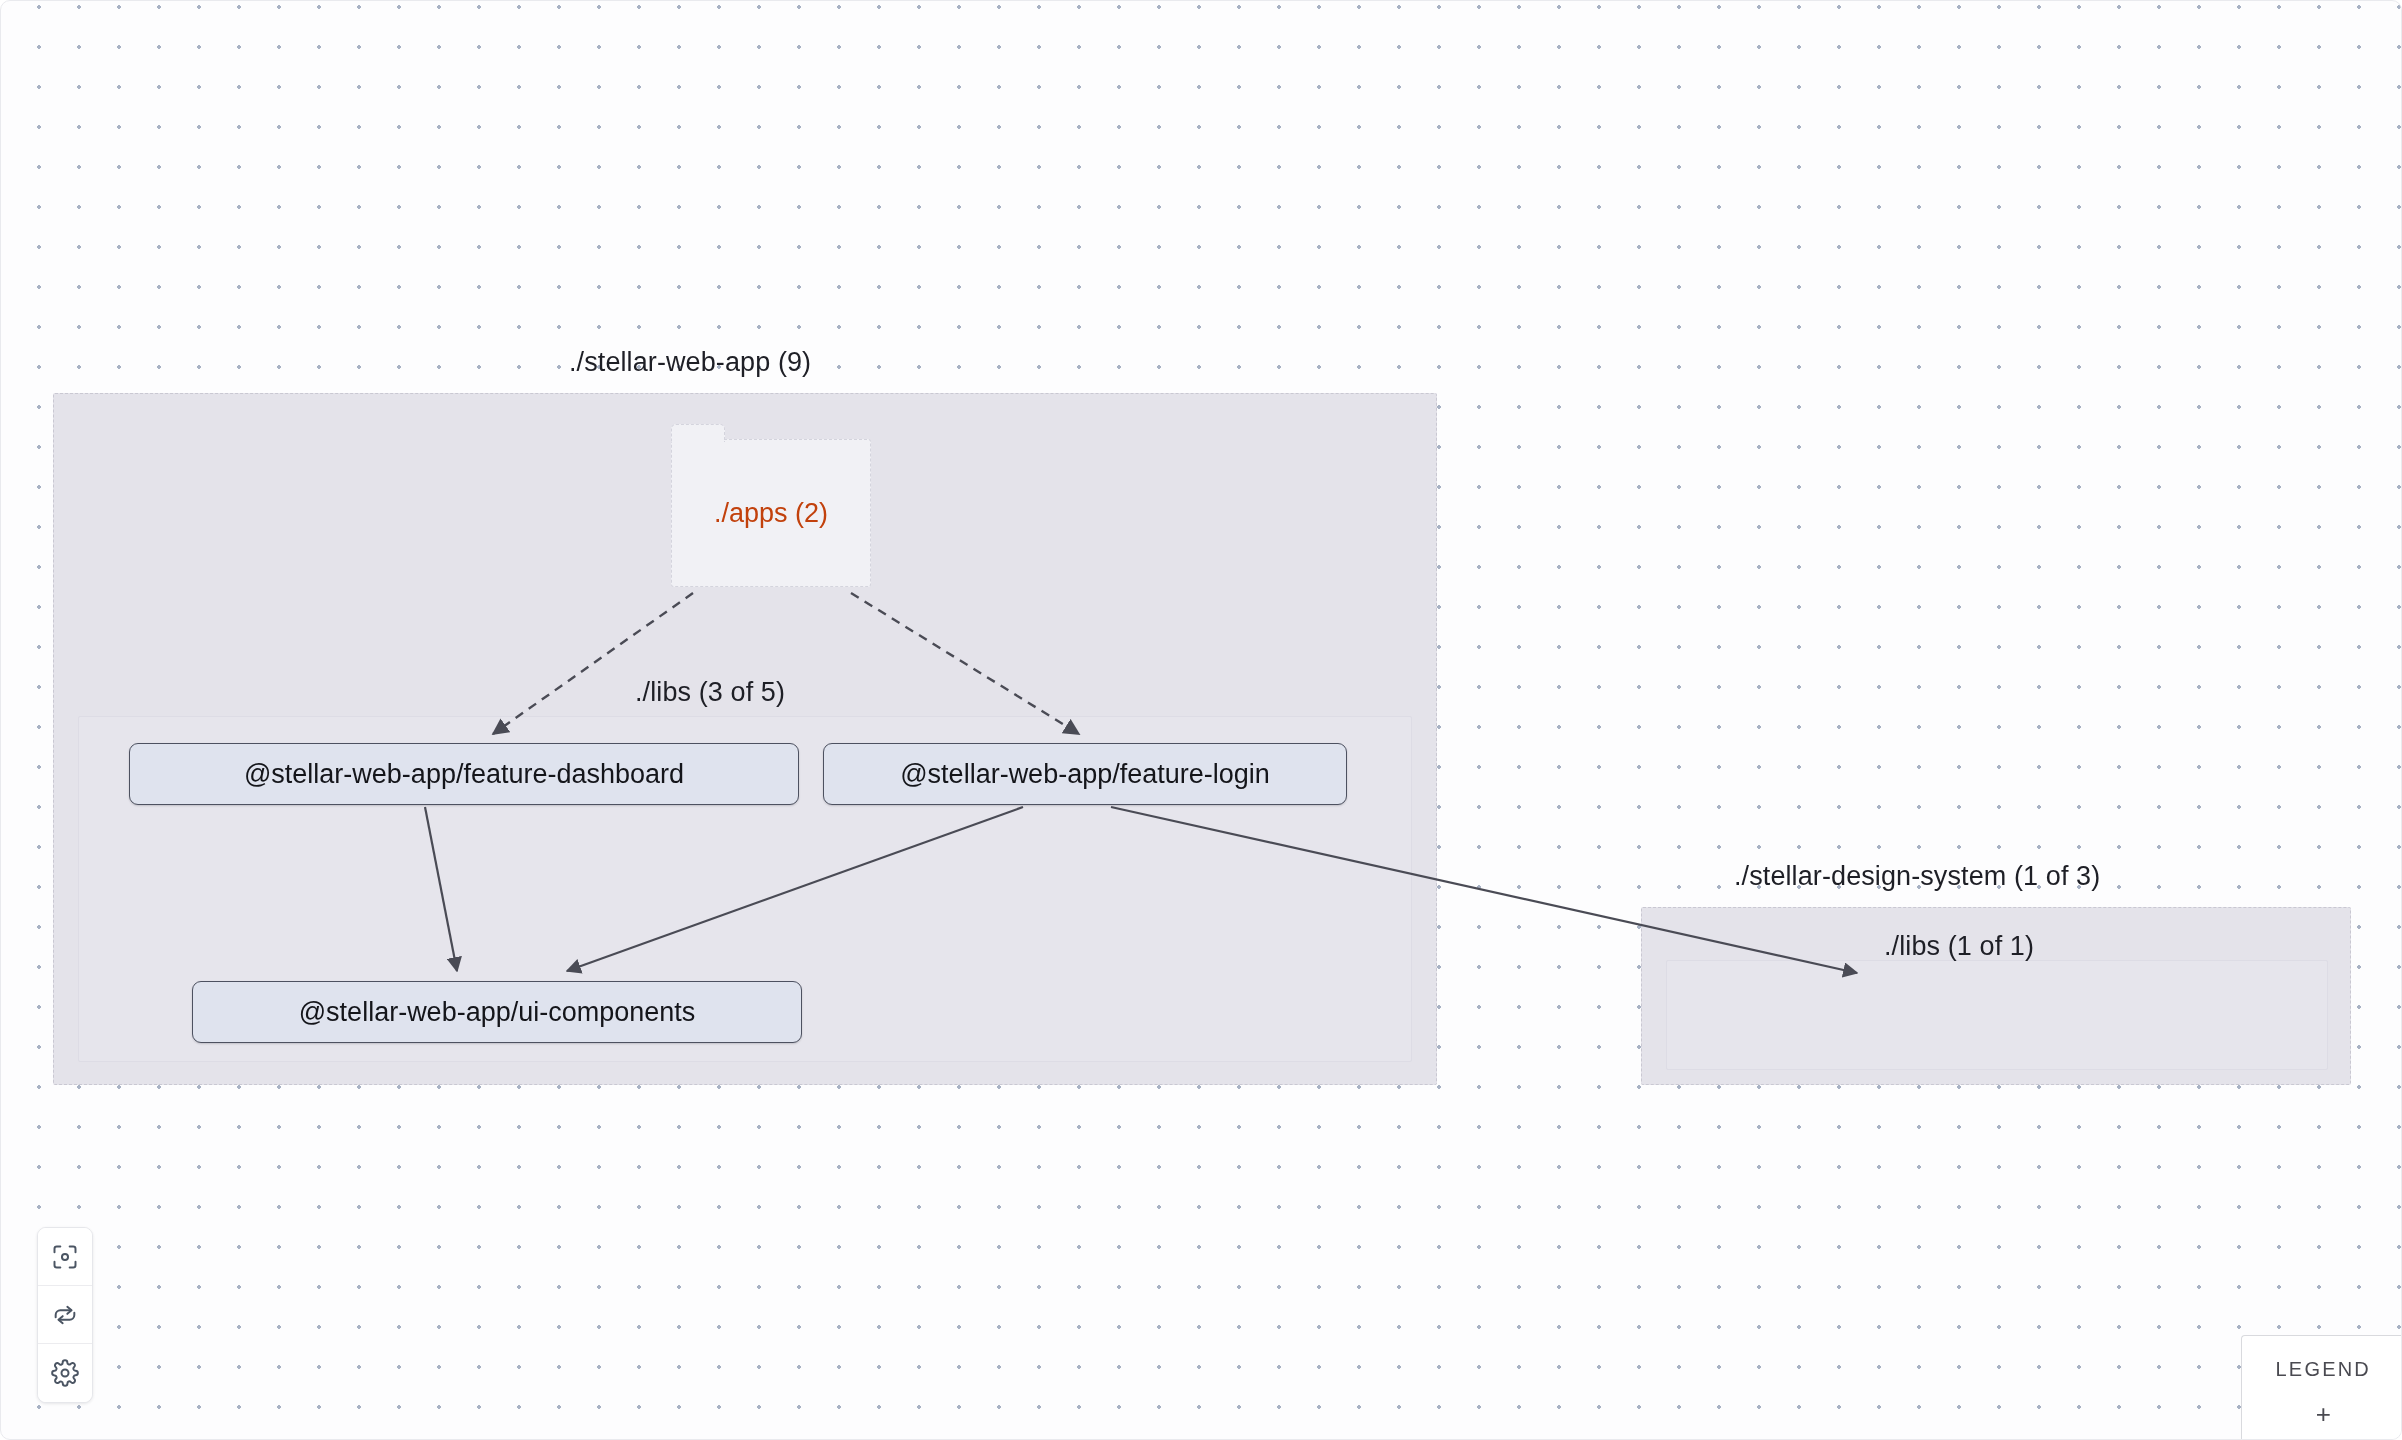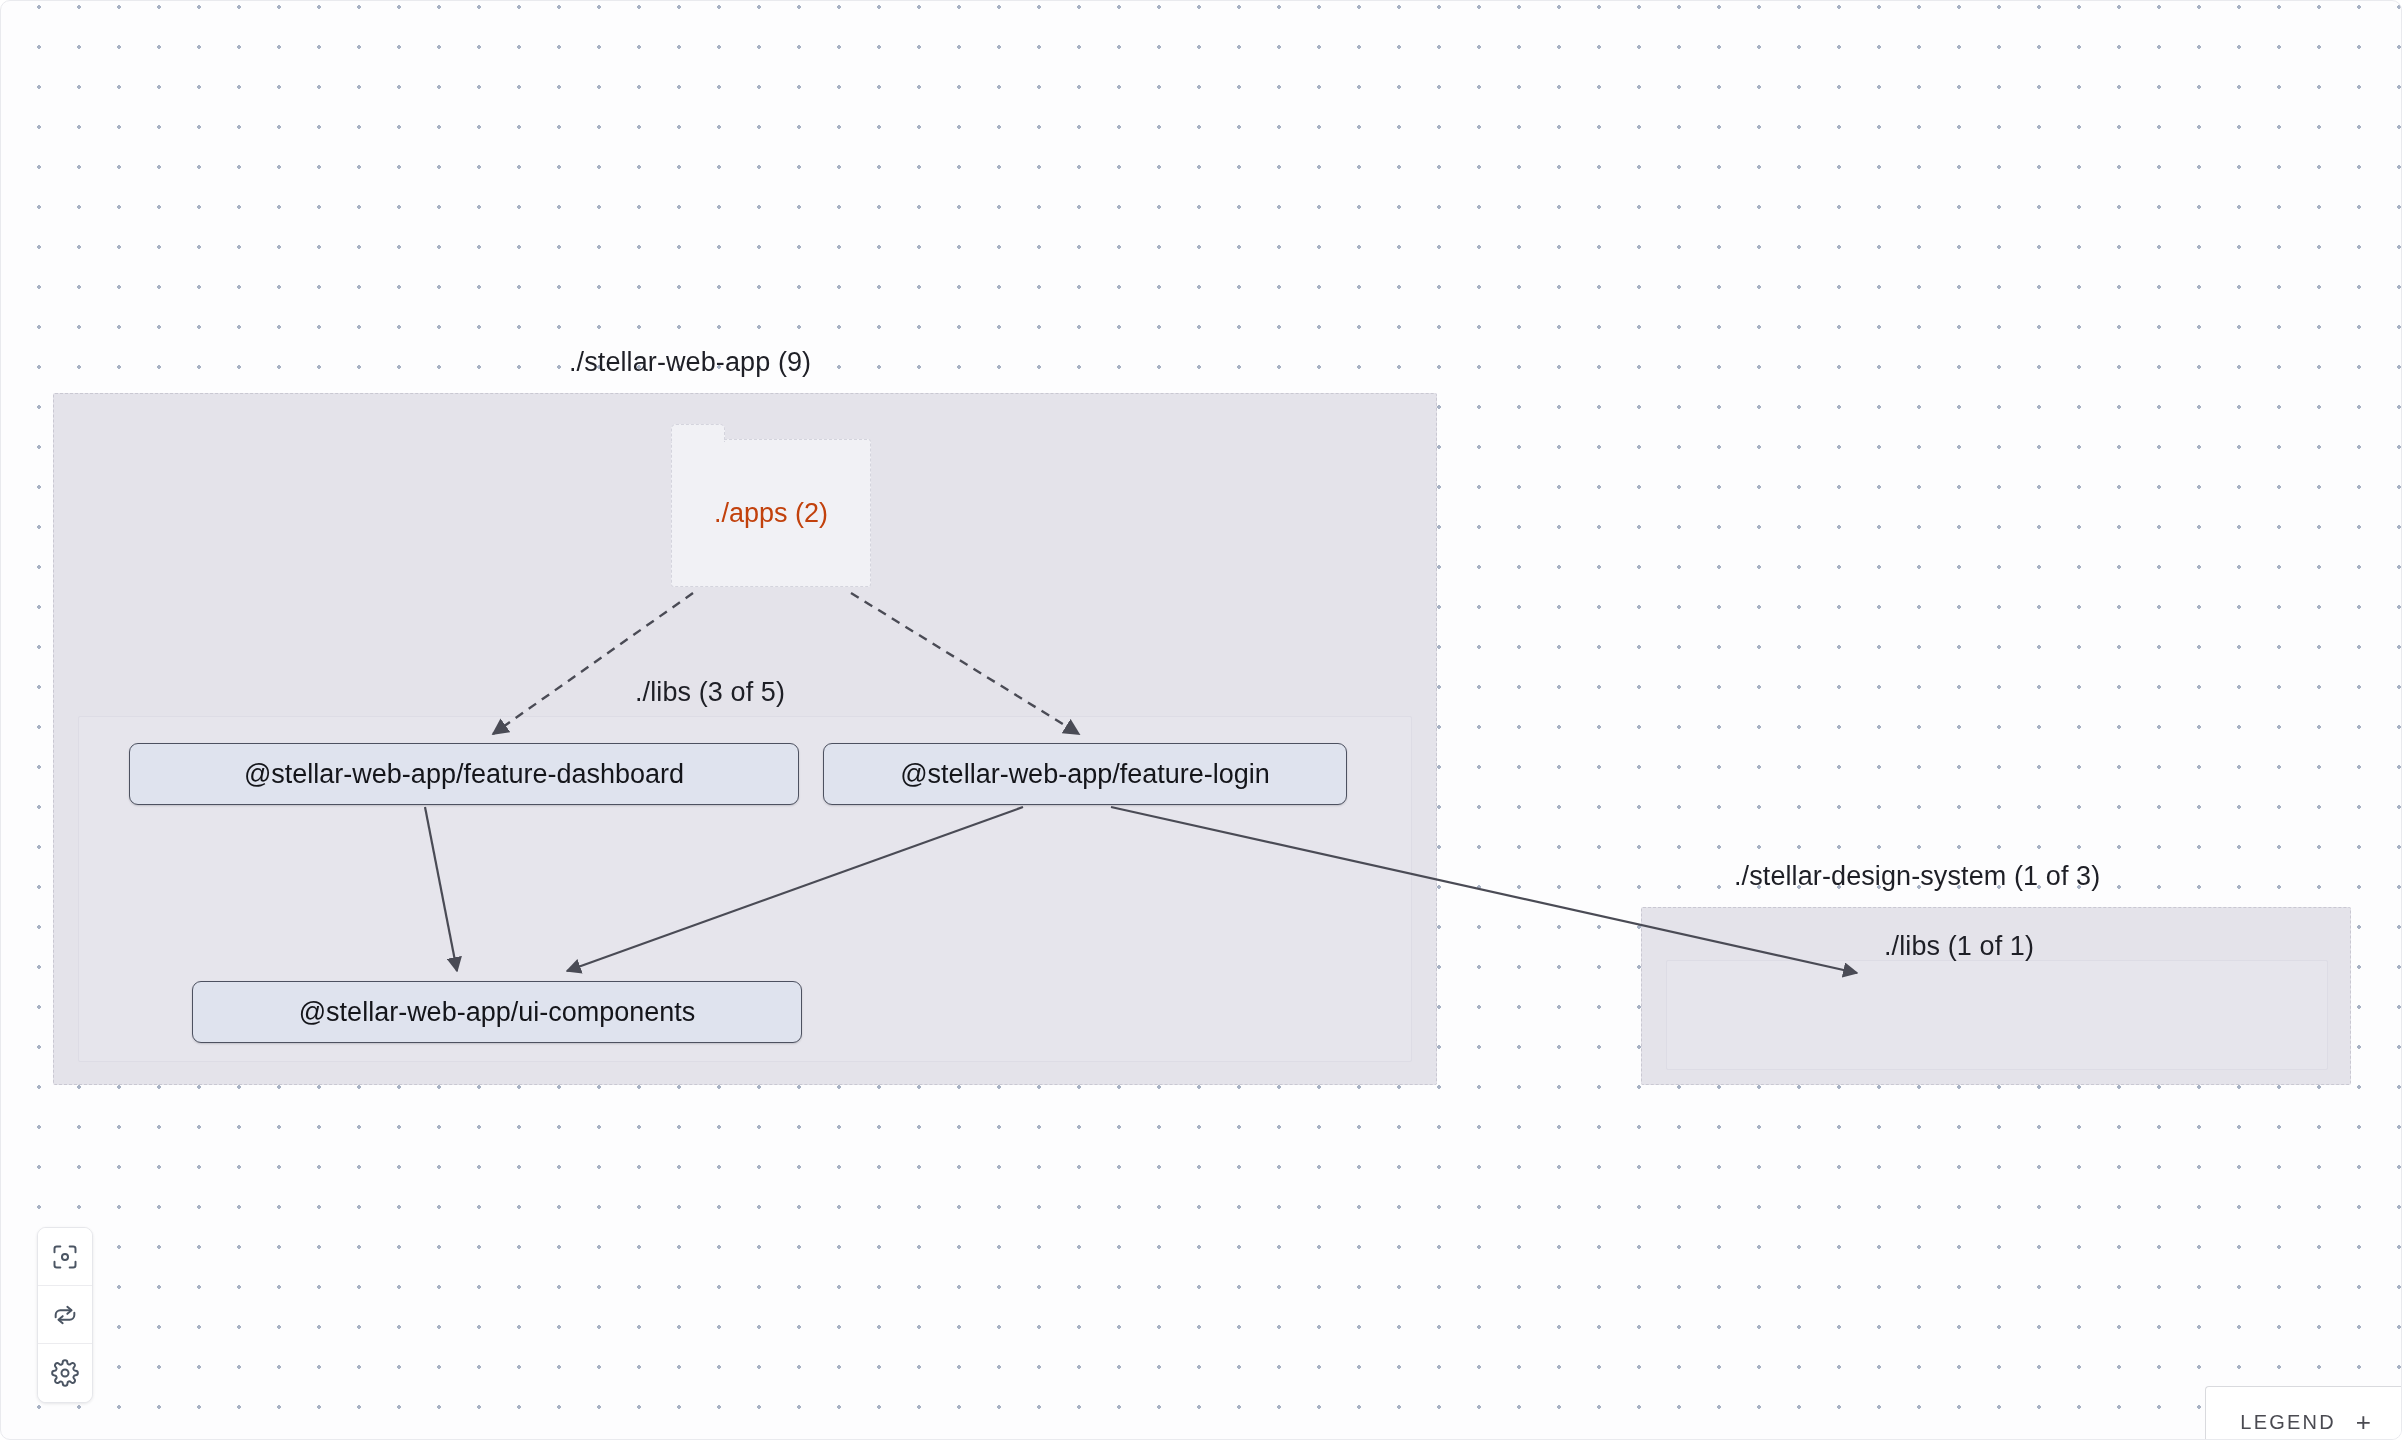--- a/index.html
+++ b/index.html
@@ -134,25 +134,26 @@
 
   
   #legend {
     position: absolute;
     right: 0;
     bottom: 0;
     background: #ffffff;
     border-left: 1px solid #d9dade;
     border-top: 1px solid #d9dade;
     border-top-left-radius: 4px;
-    padding: 22px 30px 4px 34px;
+    padding: 22px 30px 12px 34px;
     display: flex;
     align-items: center;
     gap: 20px;
     cursor: pointer;
+    flex-direction: column;
   }
   #legend .legend-text {
     font-size: 20px;
     letter-spacing: 2.2px;
     color: #4a4a51;
   }
   #legend .legend-plus {
     font-size: 26px;
     color: #4a4a51;
     line-height: 1;

